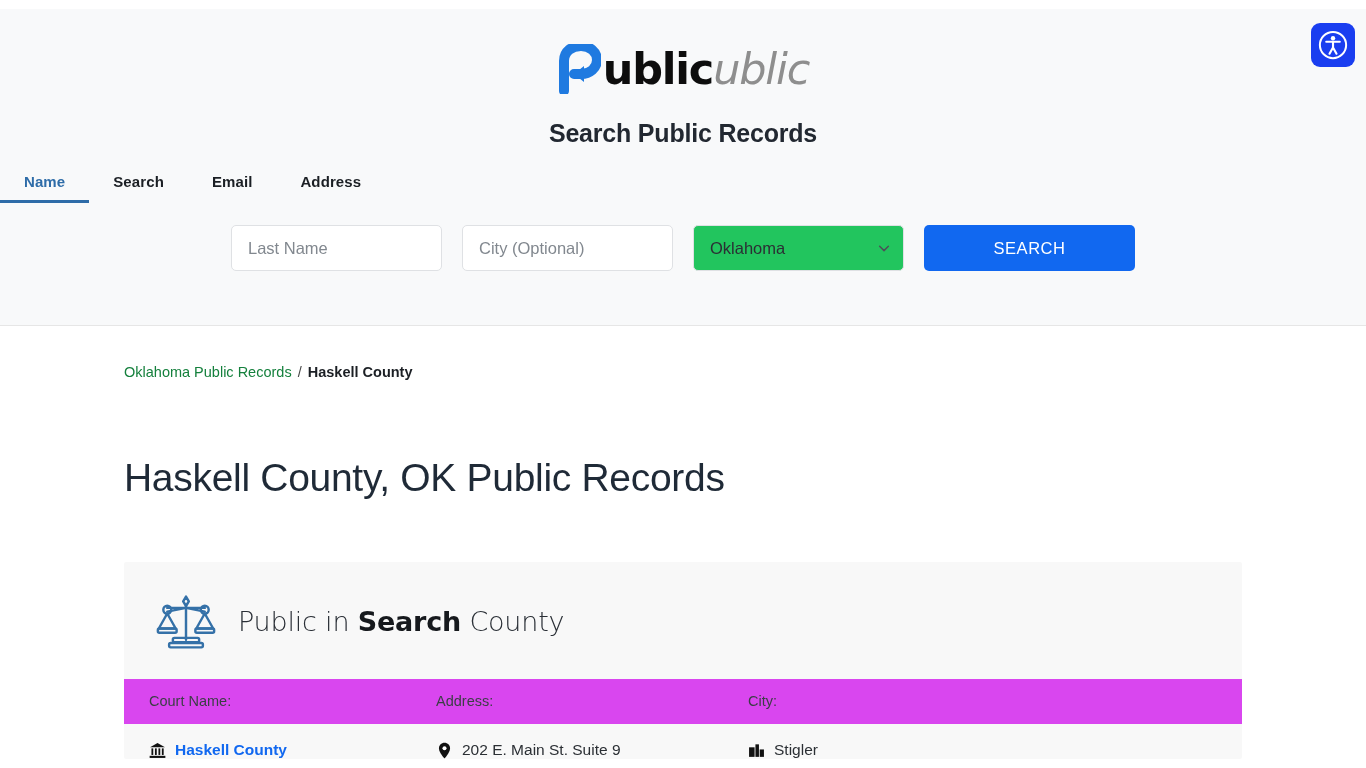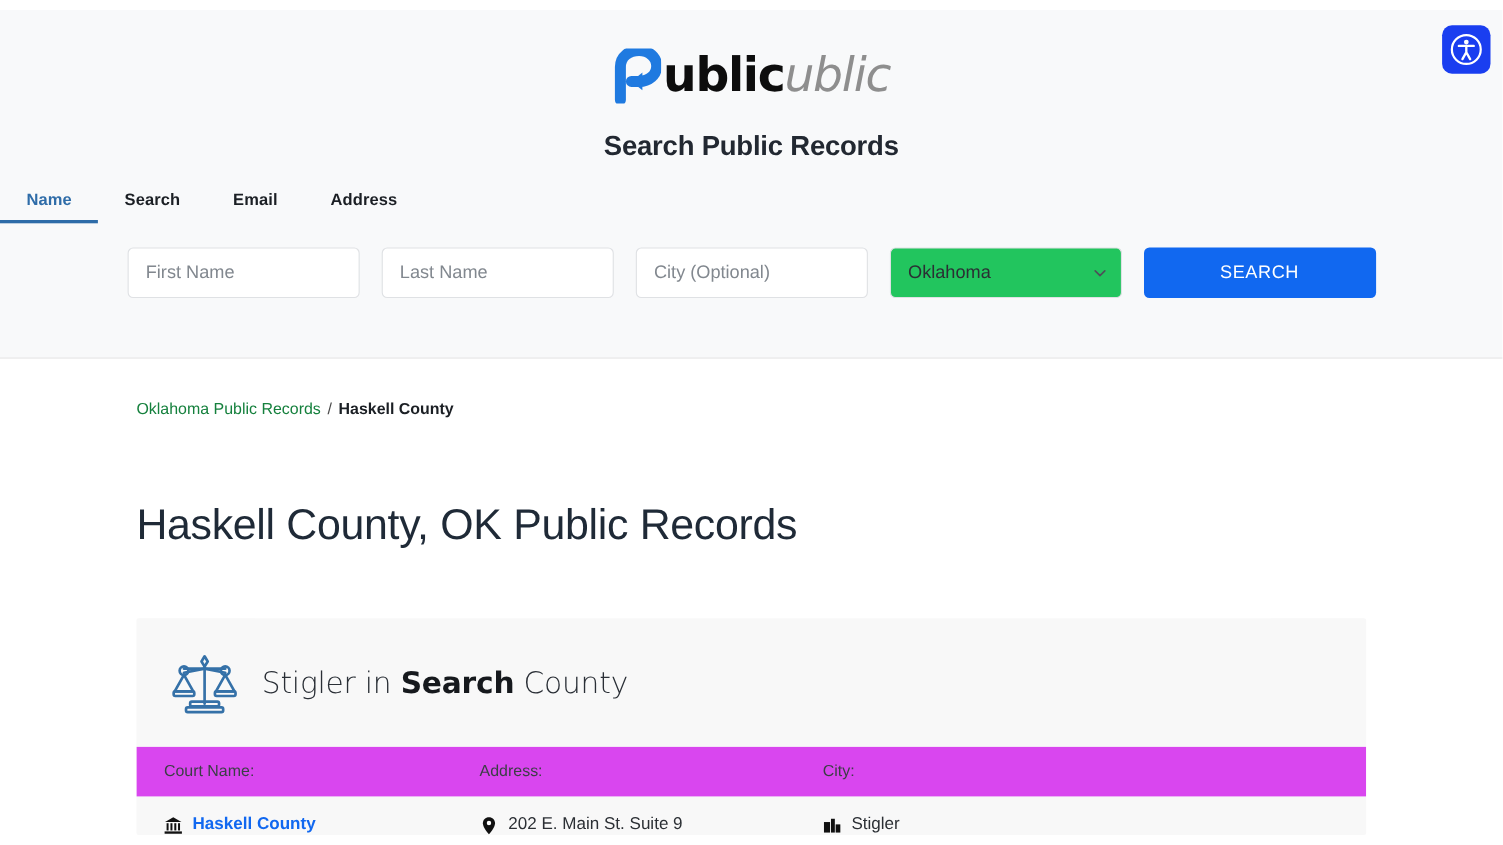--- a/index.html
+++ b/index.html
@@ -278,21 +278,20 @@
   <div class="panel-title">Search Public Records</div>
 
   <div class="tabs">
     <div class="tab active">Name</div>
     <div class="tab">Search</div>
     <div class="tab">Email</div>
     <div class="tab">Address</div>
   </div>
 
   <div class="search-row">
-    <input class="field field-first" type="text" placeholder="First Name" style="">
     <input class="field field-last" type="text" placeholder="Last Name" style="">
     <input class="field field-city" type="text" placeholder="City (Optional)" style="">
 
     <div class="select-wrap">
       <select>
         <option>Oklahoma</option>
       </select>
       <svg class="select-chevron" viewBox="0 0 16 16">
         <path d="M3 6 L8 11 L13 6" fill="none" stroke="#4c5158" stroke-width="1.7" stroke-linecap="round" stroke-linejoin="round"></path>
       </svg>
@@ -325,21 +324,21 @@
           <circle cx="52" cy="20" r="4.2"></circle>
           <path d="M12 24 L3 40 L21 40 Z"></path>
           <path d="M52 24 L43 40 L61 40 Z"></path>
           <rect x="2" y="40" width="20" height="4.5" rx="1.6"></rect>
           <rect x="42" y="40" width="20" height="4.5" rx="1.6"></rect>
           <rect x="18" y="50" width="28" height="4.6" rx="1.6"></rect>
           <rect x="14" y="55.5" width="36" height="4.6" rx="1.6"></rect>
         </g>
       </svg>
       <div class="card-title">
-        <span>Stigler in </span><b>Search</b><span> County</span>
+        <span>Public in </span><b>Search</b><span> County</span>
       </div>
     </div>
 
     <div class="table-head">
       <div class="th col-1">Court Name:</div>
       <div class="th col-2">Address:</div>
       <div class="th col-3">City:</div>
     </div>
 
     <div class="table-row">

